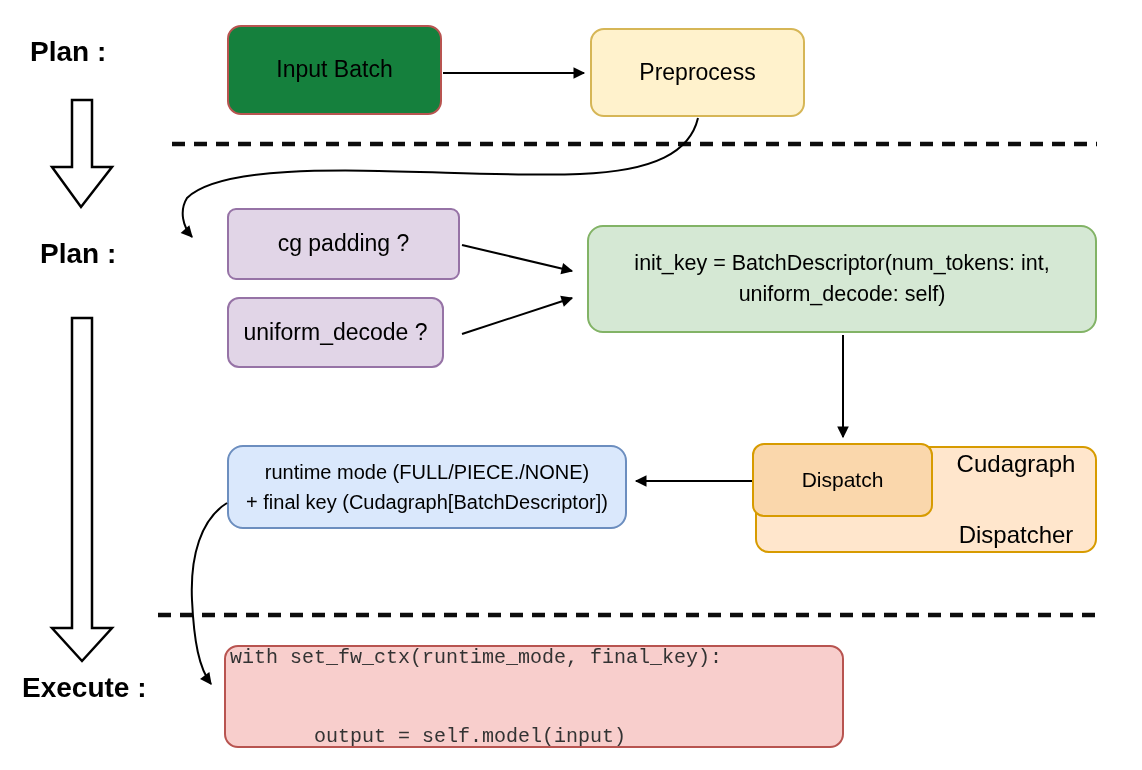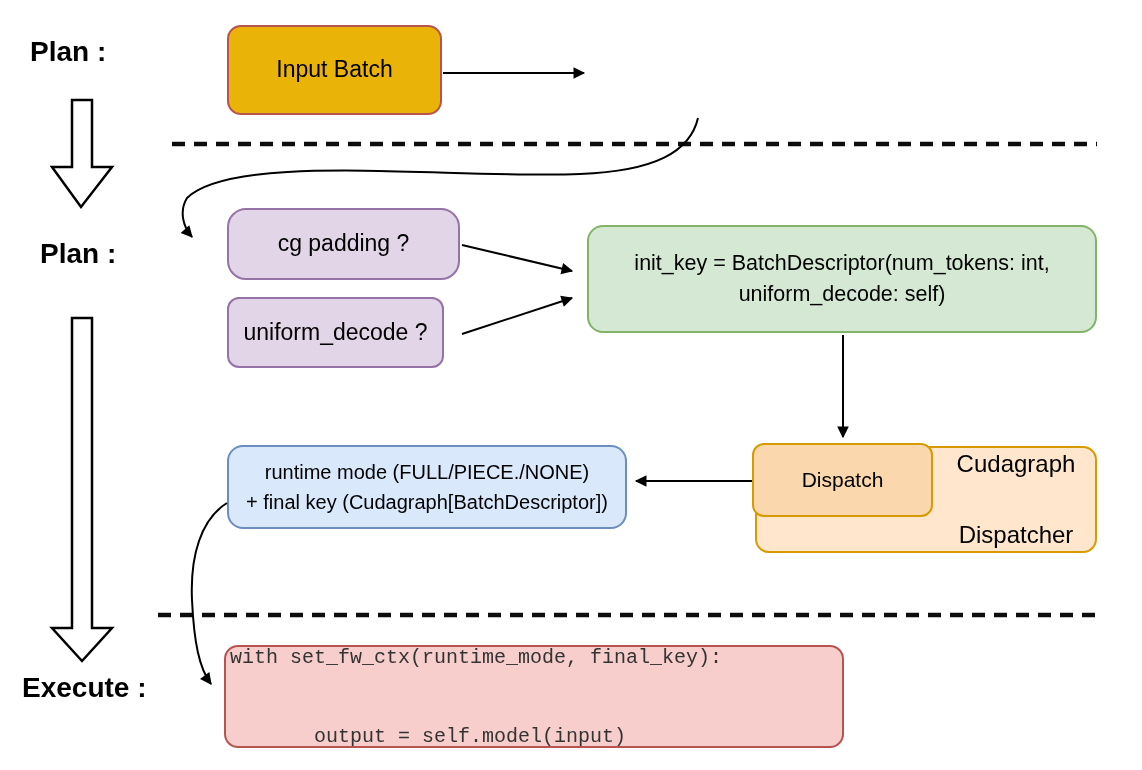--- a/index.html
+++ b/index.html
@@ -8,23 +8,23 @@
     font-family:"Liberation Sans", sans-serif; overflow:hidden; color:#000;
   }
   .node {
     position:absolute; box-sizing:border-box; border:2px solid #000;
     border-radius:14px; display:flex; flex-direction:column;
     align-items:center; justify-content:center; text-align:center;
     line-height:1.35;
   }
   .section-label { position:absolute; font-weight:bold; font-size:28px; white-space:nowrap; }
 
-  .n-input-batch { left:227px; top:25px;  width:215px; height:90px;  background:#eab308; border-color:#b85450; font-size:23px; }
+  .n-input-batch { left:227px; top:25px;  width:215px; height:90px;  background:#15803d; border-color:#b85450; font-size:23px; }
   .n-preprocess  { left:590px; top:28px;  width:215px; height:89px;  background:#fff2cc; border-color:#d6b656; font-size:23px; }
-  .n-cg-padding  { left:227px; top:208px; width:233px; height:72px;  background:#e1d5e7; border-color:#9673a6; font-size:23px; border-radius:19px; }
+  .n-cg-padding  { left:227px; top:208px; width:233px; height:72px;  background:#e1d5e7; border-color:#9673a6; font-size:23px; border-radius:9px; }
   .n-uniform     { left:227px; top:297px; width:217px; height:71px;  background:#e1d5e7; border-color:#9673a6; font-size:23px; border-radius:12px; }
   .n-init-key    { left:587px; top:225px; width:510px; height:108px; background:#d5e8d4; border-color:#82b366; font-size:21.5px; line-height:31px; border-radius:16px; }
   .n-cuda-outer  { left:755px; top:446px; width:342px; height:107px; background:#ffe6cc; border-color:#d79b00; font-size:24px; }
   .n-cuda-outer .cuda-label { position:absolute; left:178px; top:0; width:162px; height:100%;
       display:flex; flex-direction:column; align-items:center; justify-content:space-between; line-height:32px; }
   .n-dispatch    { left:752px; top:443px; width:181px; height:74px;  background:#fad7ac; border-color:#d79b00; font-size:21px; border-radius:12px; }
   .n-runtime     { left:227px; top:445px; width:400px; height:84px; background:#dae8fc; border-color:#6c8ebf; font-size:20px; line-height:30px; border-radius:16px; }
   .n-code        { left:224px; top:645px; width:620px; height:103px; background:#f8cecc; border-color:#b85450;
                    font-family:"Liberation Mono", monospace; font-size:20px; line-height:31px;
                    align-items:flex-start; text-align:left; padding-left:4px; color:#333333;gap:48px; }
@@ -42,20 +42,23 @@
 <div class="canvas">
 
   <div class="section-label l-input">Plan :</div>
   <div class="section-label l-plan">Plan :</div>
   <div class="section-label l-execute">Execute :</div>
 
   <div class="node n-input-batch">
     <span>Input Batch</span>
   </div>
 
+  <div class="node n-preprocess">
+    <span>Preprocess</span>
+  </div>
 
   <div class="node n-cg-padding">
     <span>cg padding ?</span>
   </div>
 
   <div class="node n-uniform">
     <span>uniform_decode ?</span>
   </div>
 
   <div class="node n-init-key">

